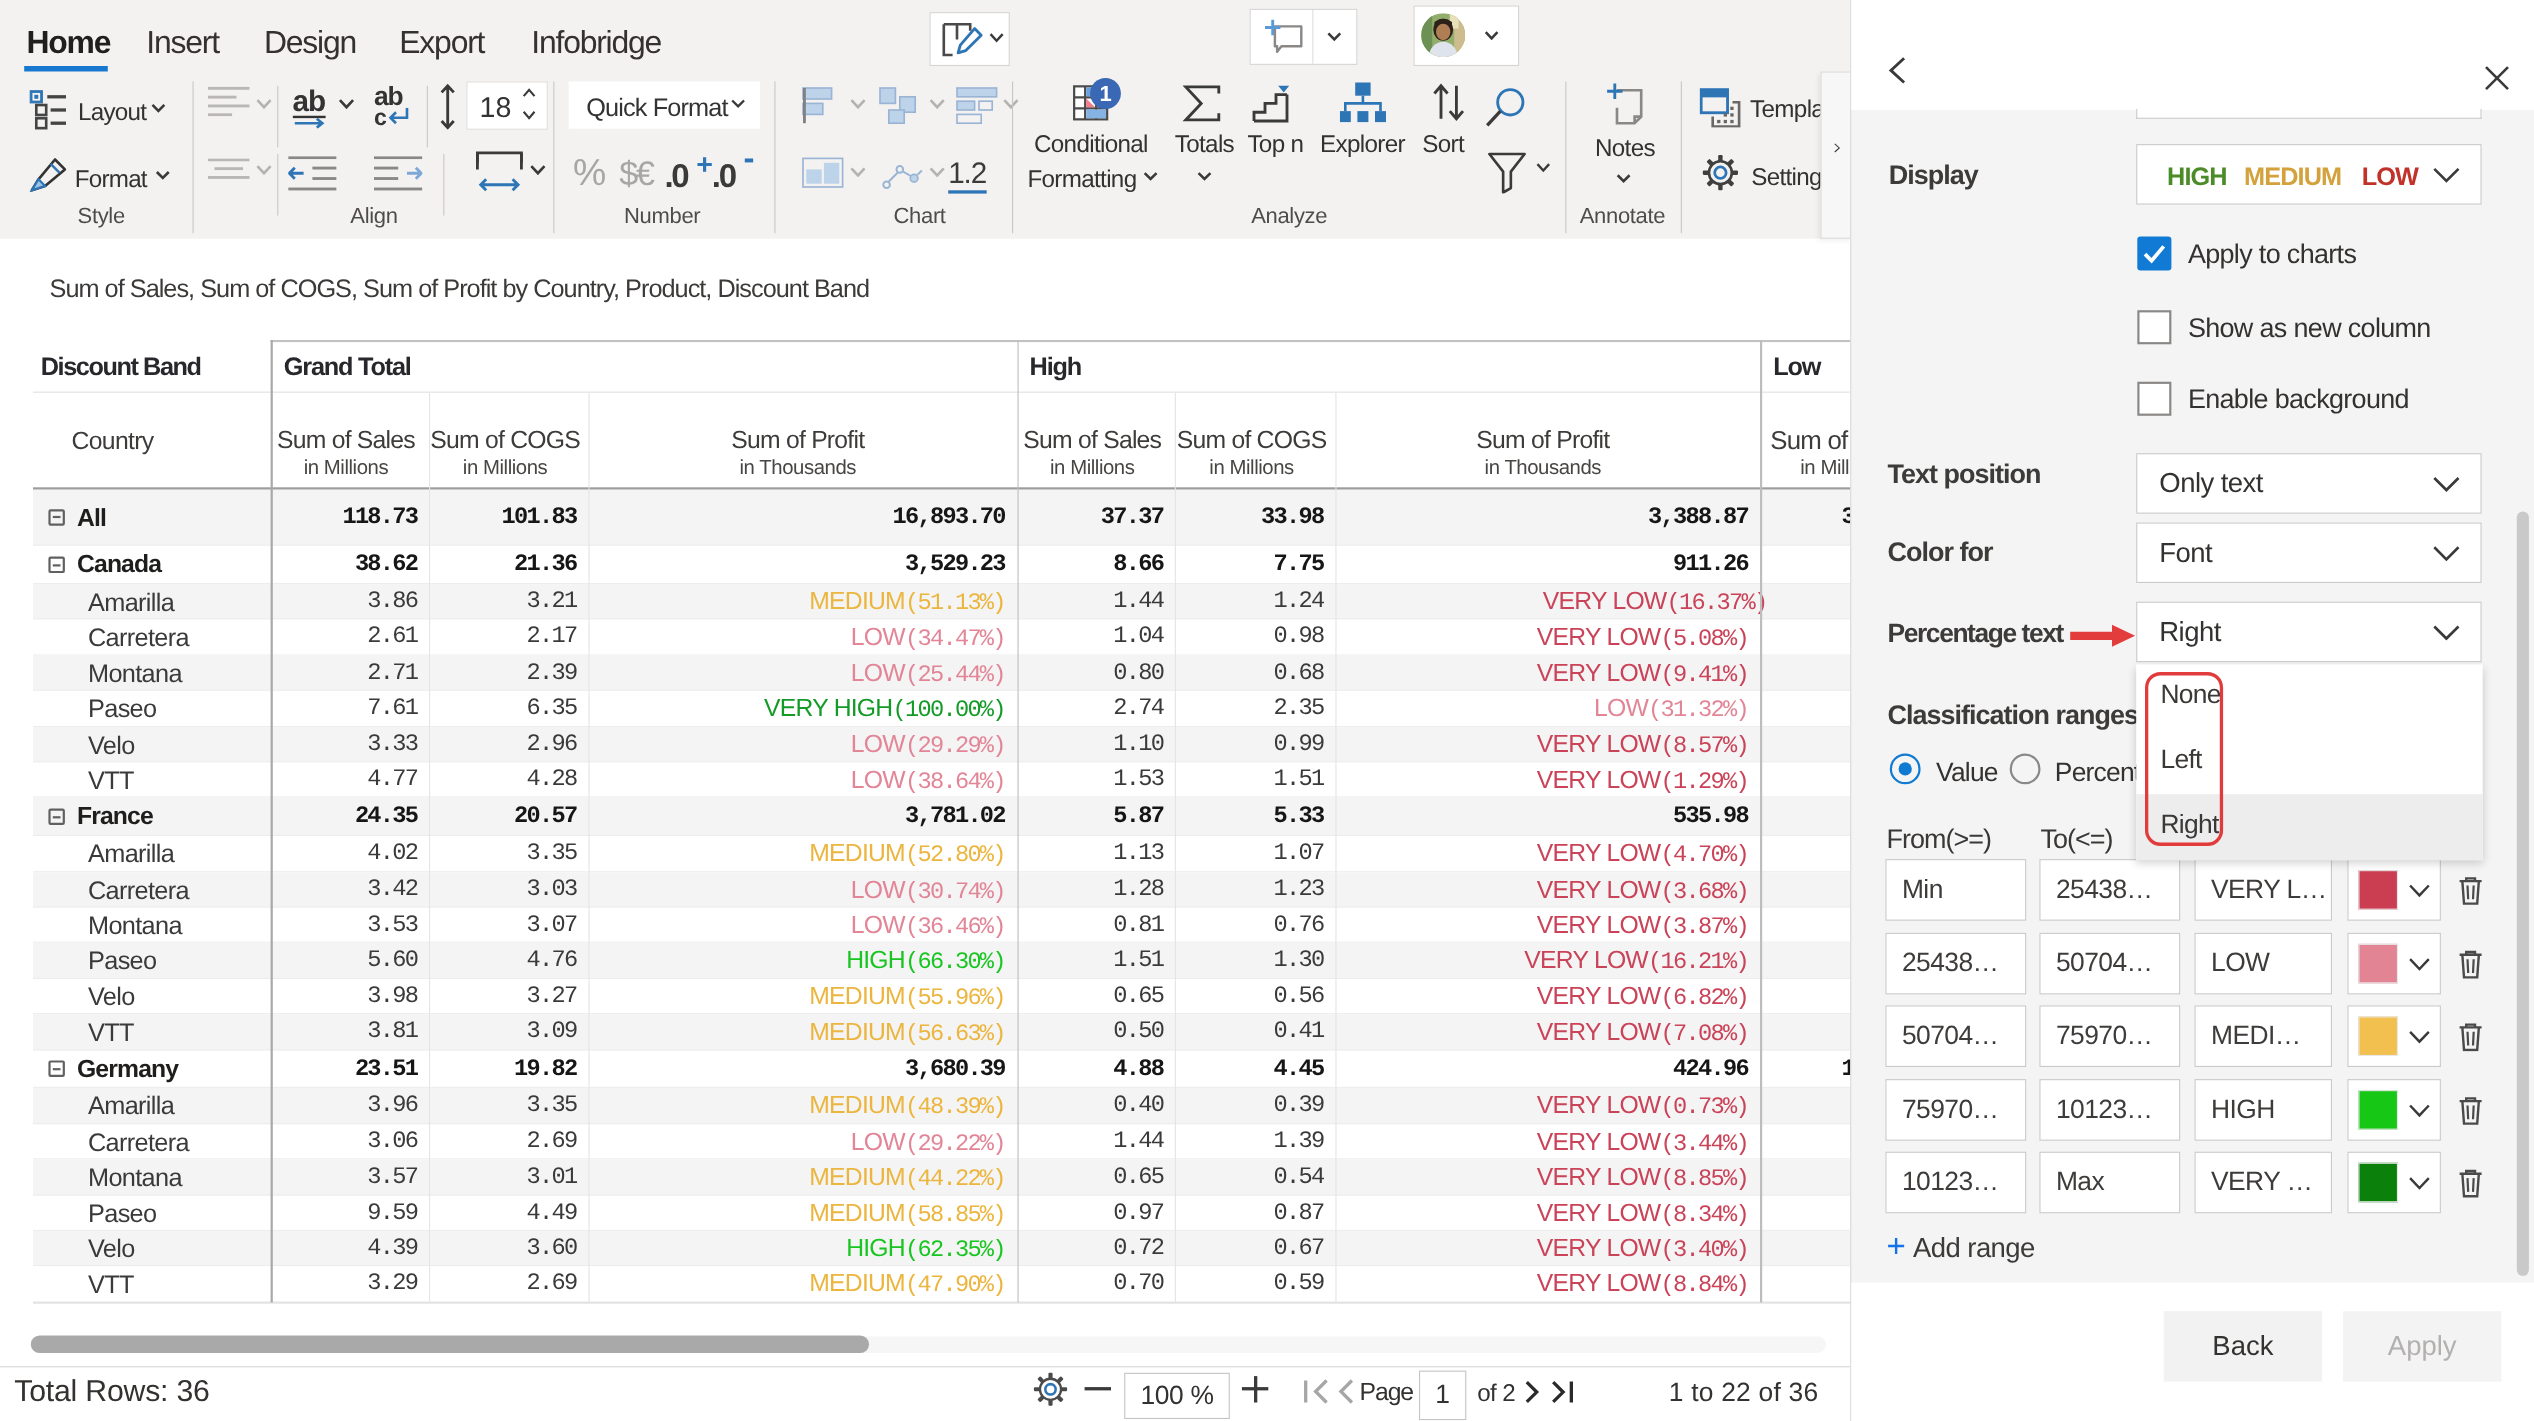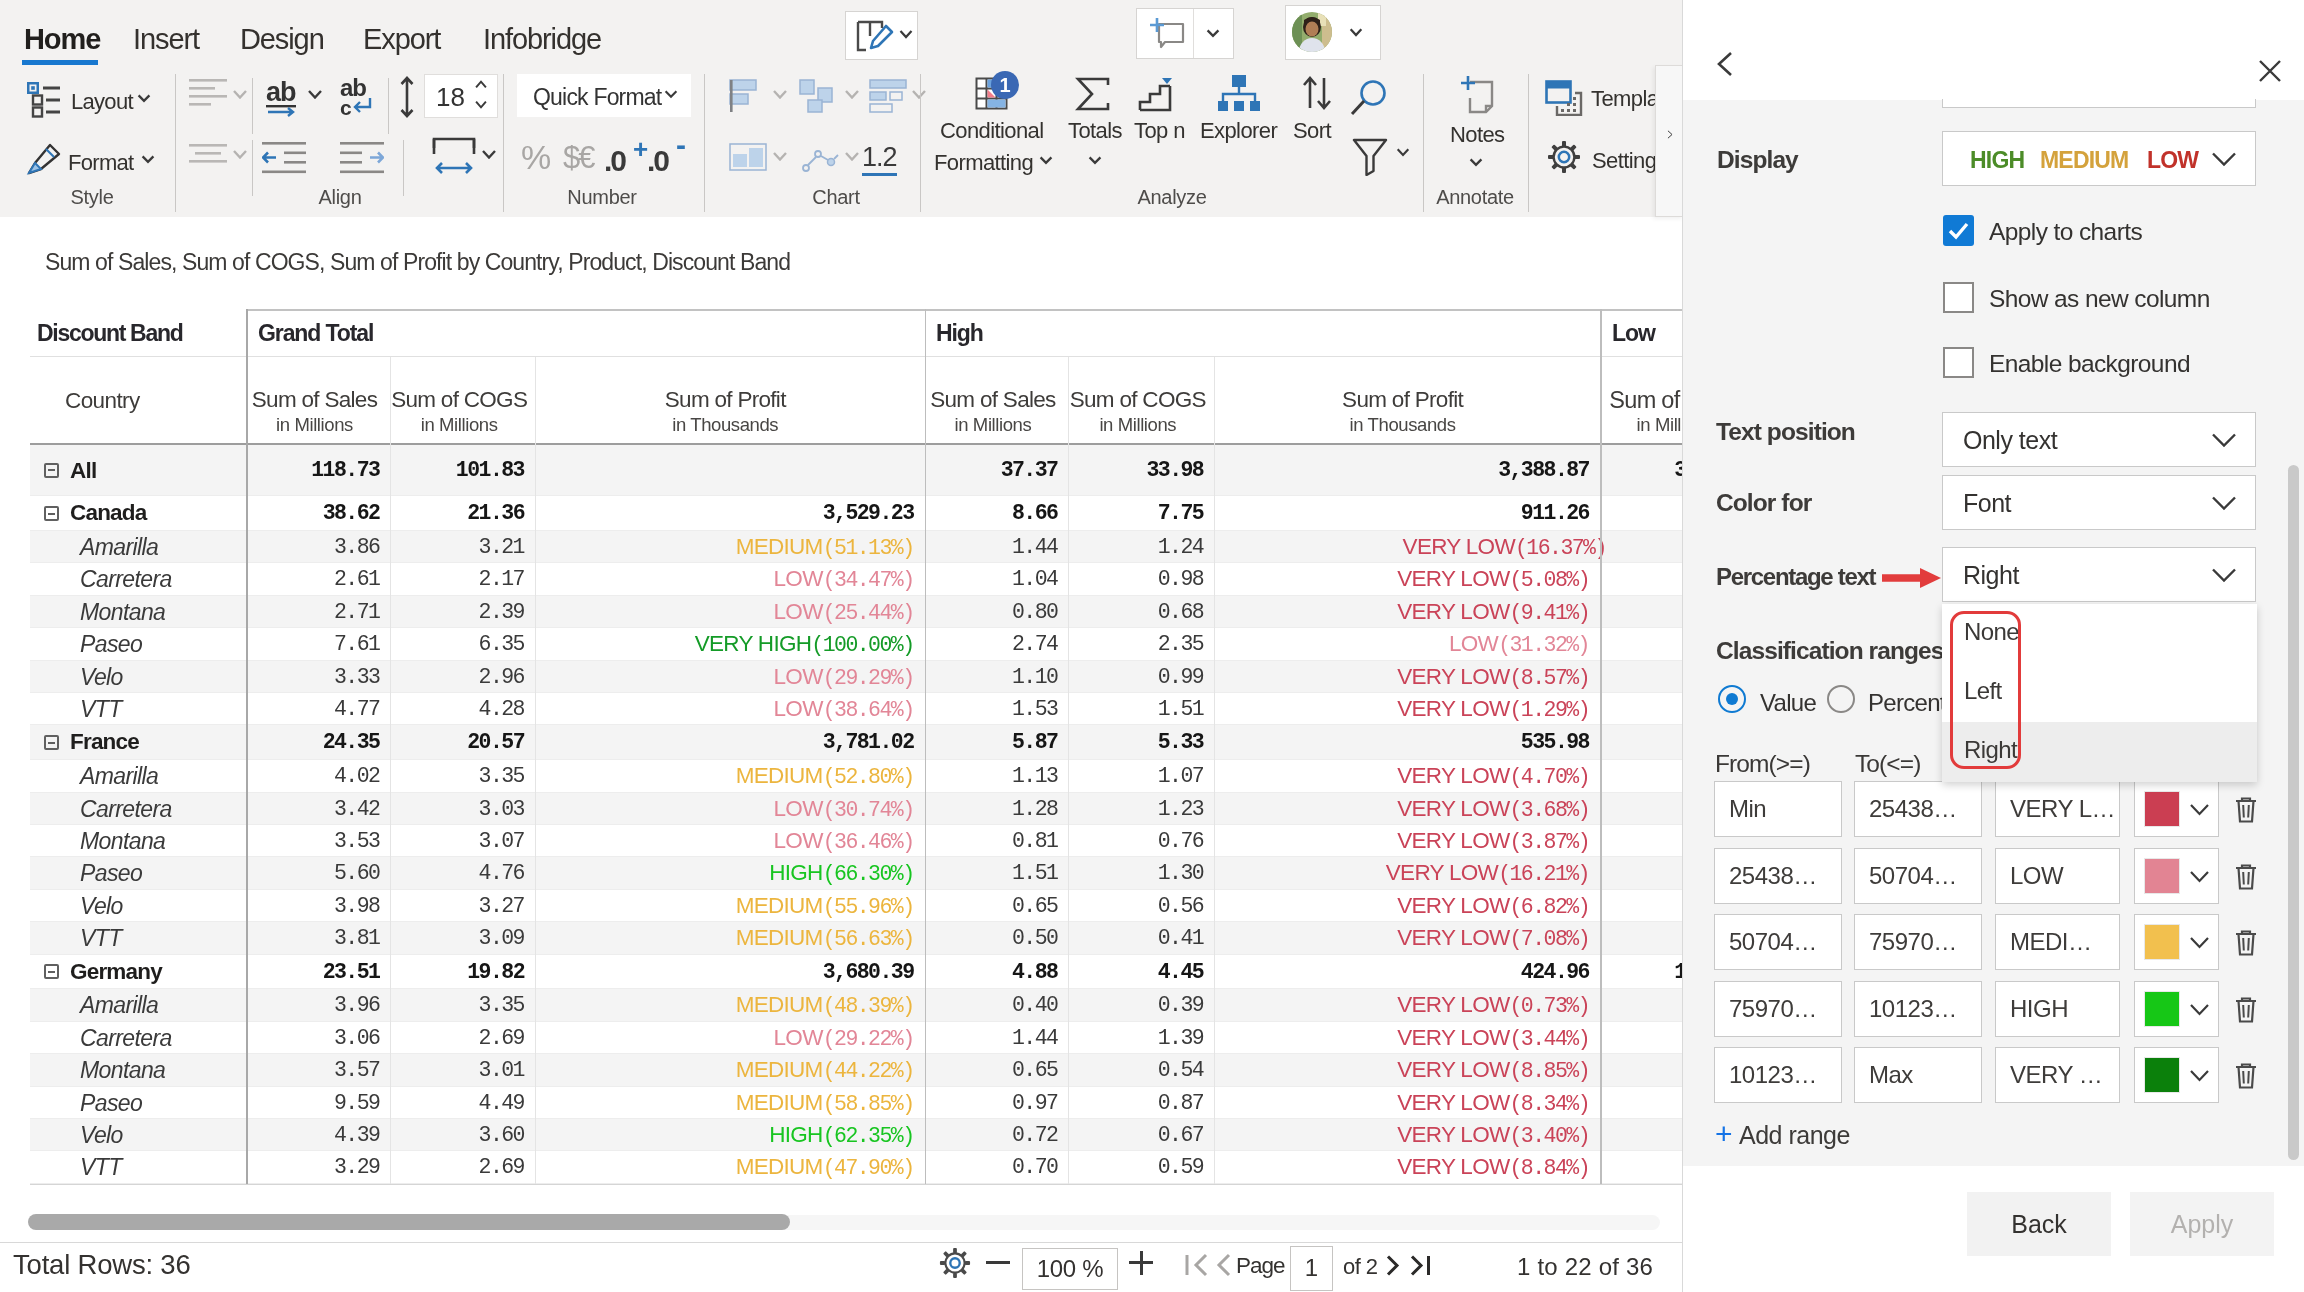--- a/index.html
+++ b/index.html
@@ -19,21 +19,21 @@
   .chev { position:absolute; width:14px; height:9px; }
   .icon { position:absolute; }
 
   
   #tablewrap { position:absolute; left:30px; top:309px; width:1654px; height:878px; overflow:hidden; }
   .trow { position:absolute; left:0; width:1752px; border-bottom:1px solid #ededed; }
   .trow .cell { position:absolute; top:0; bottom:0; text-align:right; white-space:nowrap; overflow:visible; }
   .num  { font-family:"Liberation Mono", monospace; font-size:21.5px; letter-spacing:-1.55px; color:#3a3a3a; }
   .numb { font-family:"Liberation Mono", monospace; font-size:21.5px; letter-spacing:-1.55px; color:#161616; font-weight:bold; }
   .glab { position:absolute; left:40px; font-size:22.5px; letter-spacing:-0.8px; font-weight:bold; color:#1f1e1d; }
-  .plab { position:absolute; left:50px; font-size:23px; letter-spacing:-0.6px; color:#3a3a3a;font-style:italic; }
+  .plab { position:absolute; left:50px; font-size:23px; letter-spacing:-0.6px; color:#3a3a3a; }
   .exp  { position:absolute; left:14px; width:15px; height:15px; border:2px solid #606060; border-radius:2px; }
   .exp::after { content:""; position:absolute; left:2px; right:2px; top:4.5px; height:2px; background:#606060; }
   .catlab { font-size:22.5px; letter-spacing:-0.7px; }
   .catnum { font-family:"Liberation Mono", monospace; font-size:21.5px; letter-spacing:-1.55px; }
   .medium { color:#ecb53e; }
   .low { color:#e28697; }
   .verylow { color:#ca4358; }
   .high { color:#18c521; }
   .veryhigh { color:#149b27; }
   .vline { position:absolute; top:0; }
@@ -403,20 +403,21 @@
       <div class="h2c" style="left:1570px;width:150px;">
           <span style="font-size:23.5px;">Sum of Sales</span>
           <span class="small">in Millions</span>
         </div>
 
       <div class="trow" style="top:135.7px;height:51.5px;background:#f4f4f4;">
         <span class="exp" style="top:18.2px;"></span>
           <span class="glab" style="line-height:51.5px;">All</span>
         <span class="cell numb" style="left:215.6px;width:133.79999999999998px;line-height:51.5px;">118.73</span>
         <span class="cell numb" style="left:360.4px;width:133.60000000000002px;line-height:51.5px;">101.83</span>
+        <span class="cell numb" style="left:505px;width:378.5px;line-height:51.5px;">16,893.70</span>
         <span class="cell numb" style="left:894.5px;width:132.9000000000001px;line-height:51.5px;">37.37</span>
         <span class="cell numb" style="left:1038.4px;width:134.79999999999995px;line-height:51.5px;">33.98</span>
         <span class="cell numb" style="left:1184.2px;width:374.79999999999995px;line-height:51.5px;">3,388.87</span>
         <span class="cell numb" style="left:1570px;width:165px;line-height:51.5px;">3,134.59</span>
       </div>
       <div class="trow" style="top:187.2px;height:34.8px;">
         <span class="exp" style="top:9.9px;"></span>
           <span class="glab" style="line-height:34.8px;">Canada</span>
         <span class="cell numb" style="left:215.6px;width:133.79999999999998px;line-height:34.8px;">38.62</span>
         <span class="cell numb" style="left:360.4px;width:133.60000000000002px;line-height:34.8px;">21.36</span>

